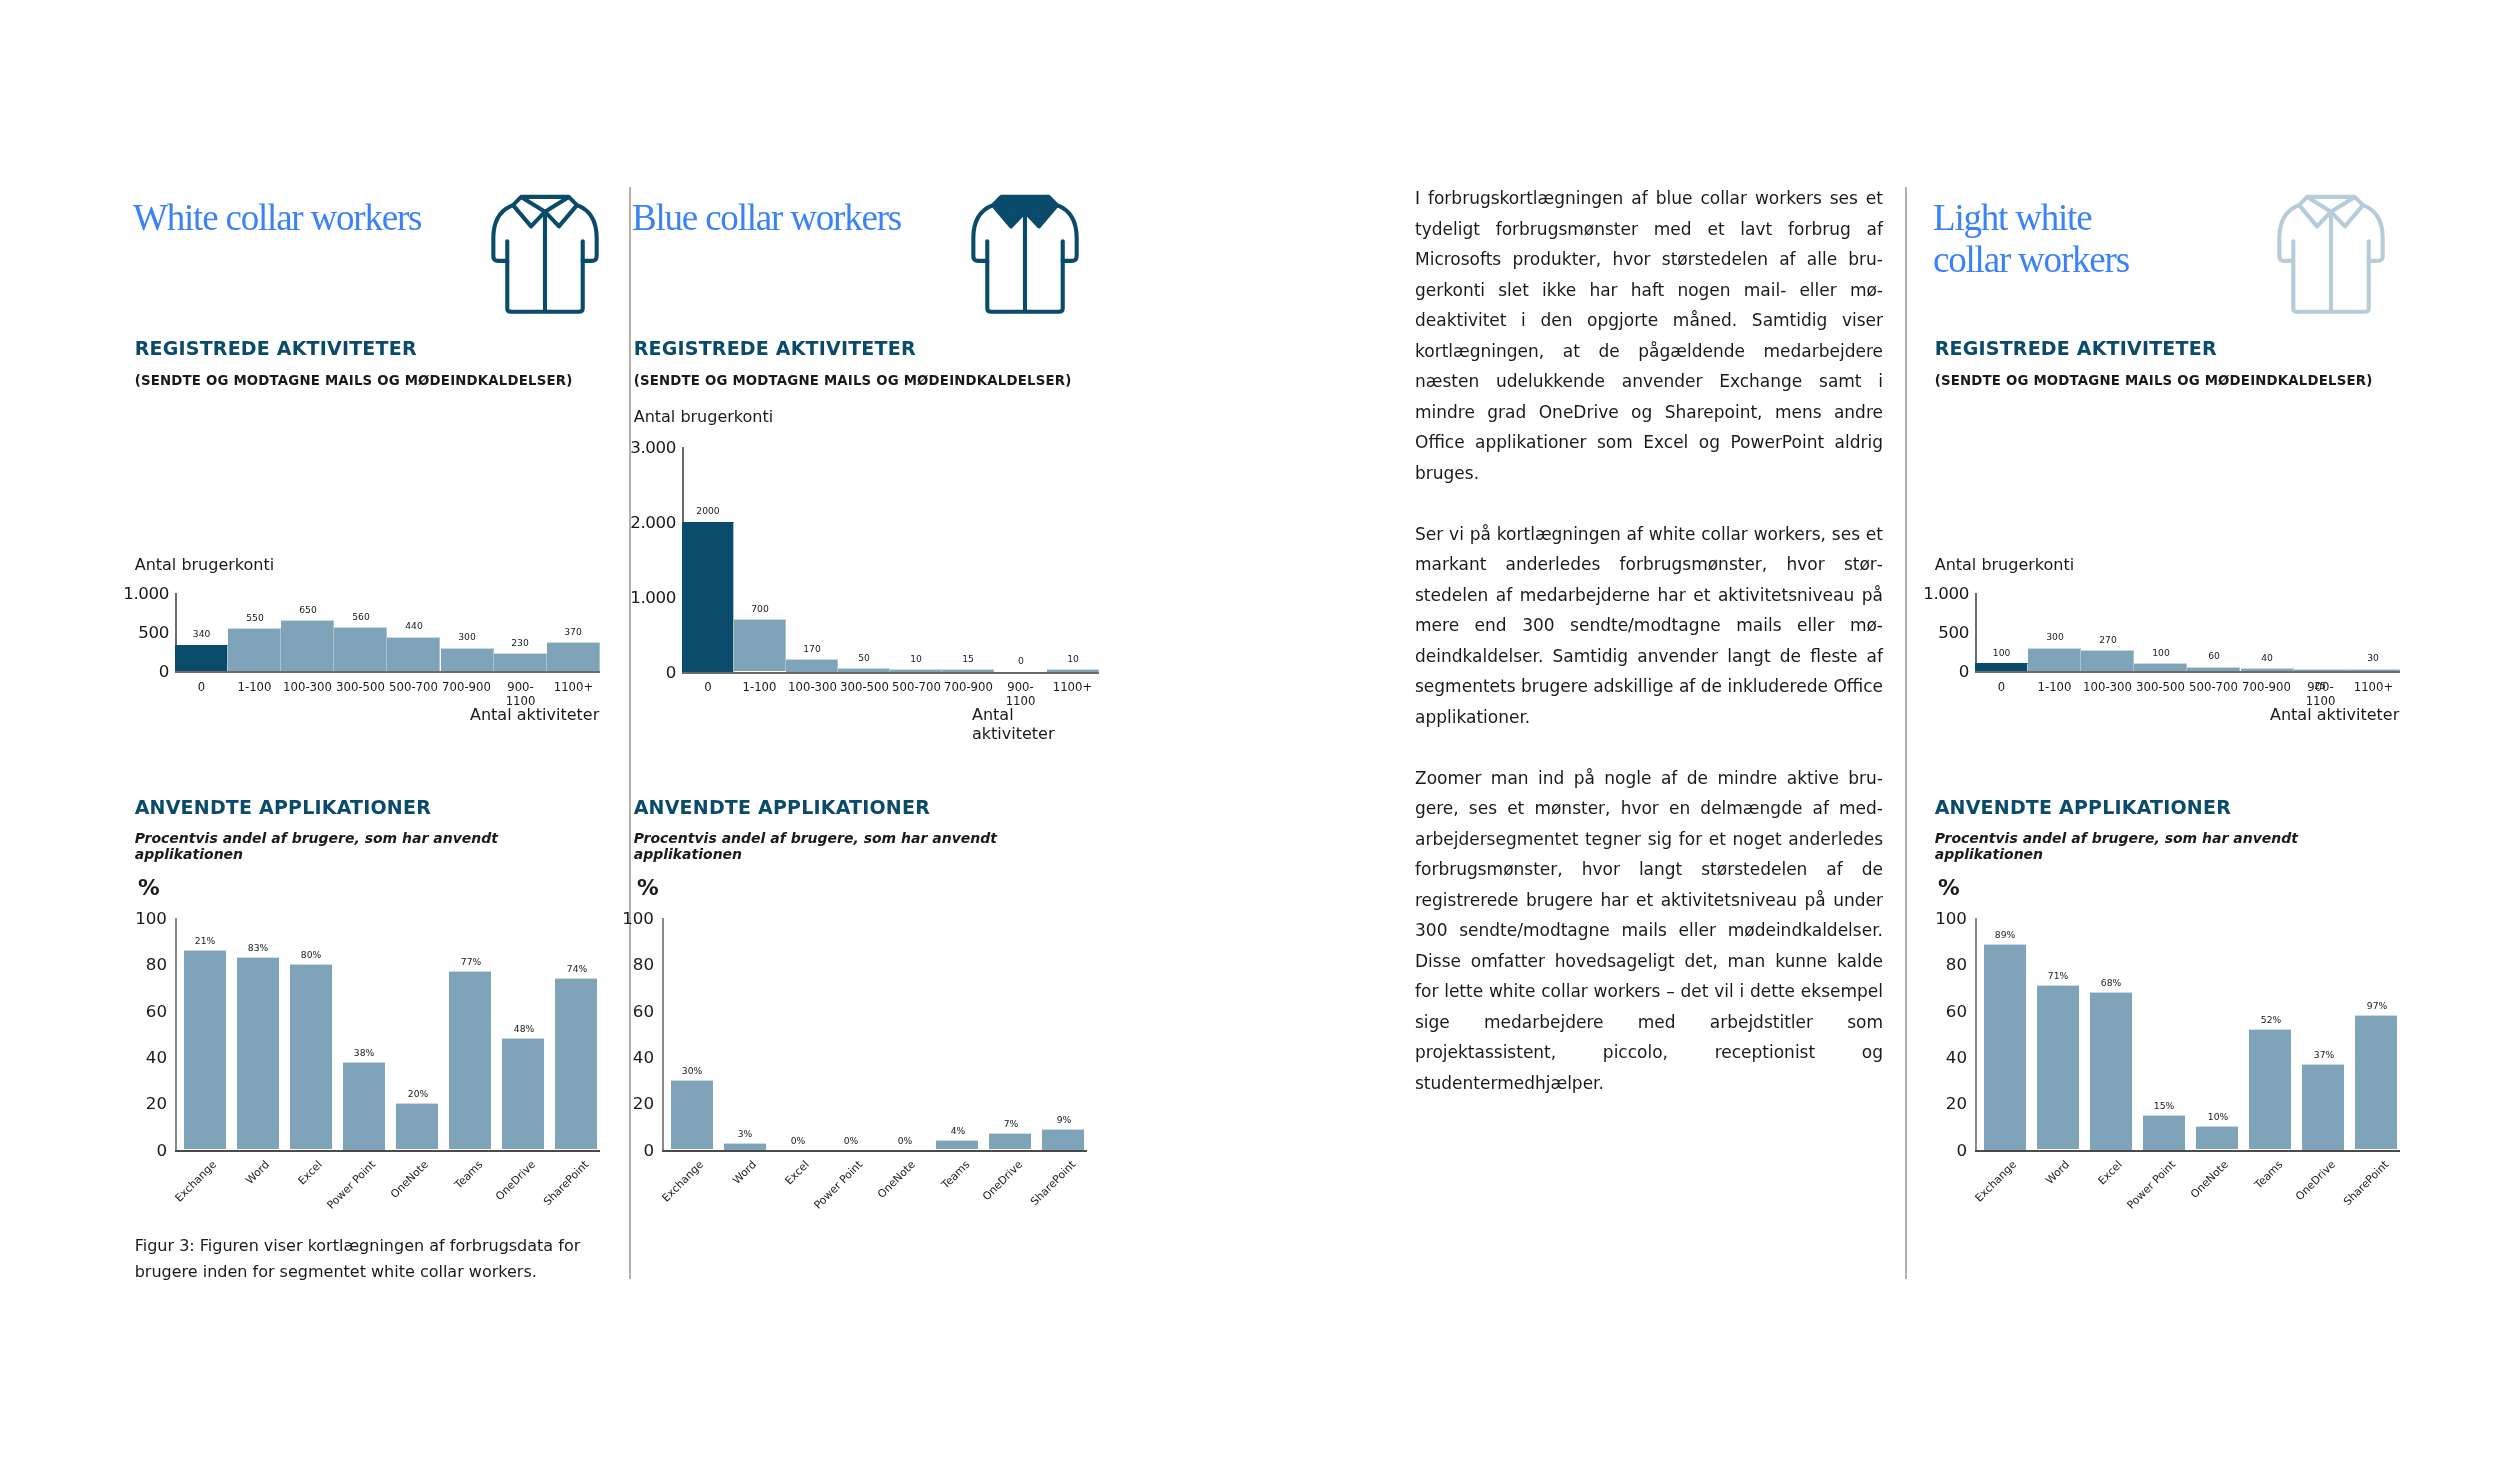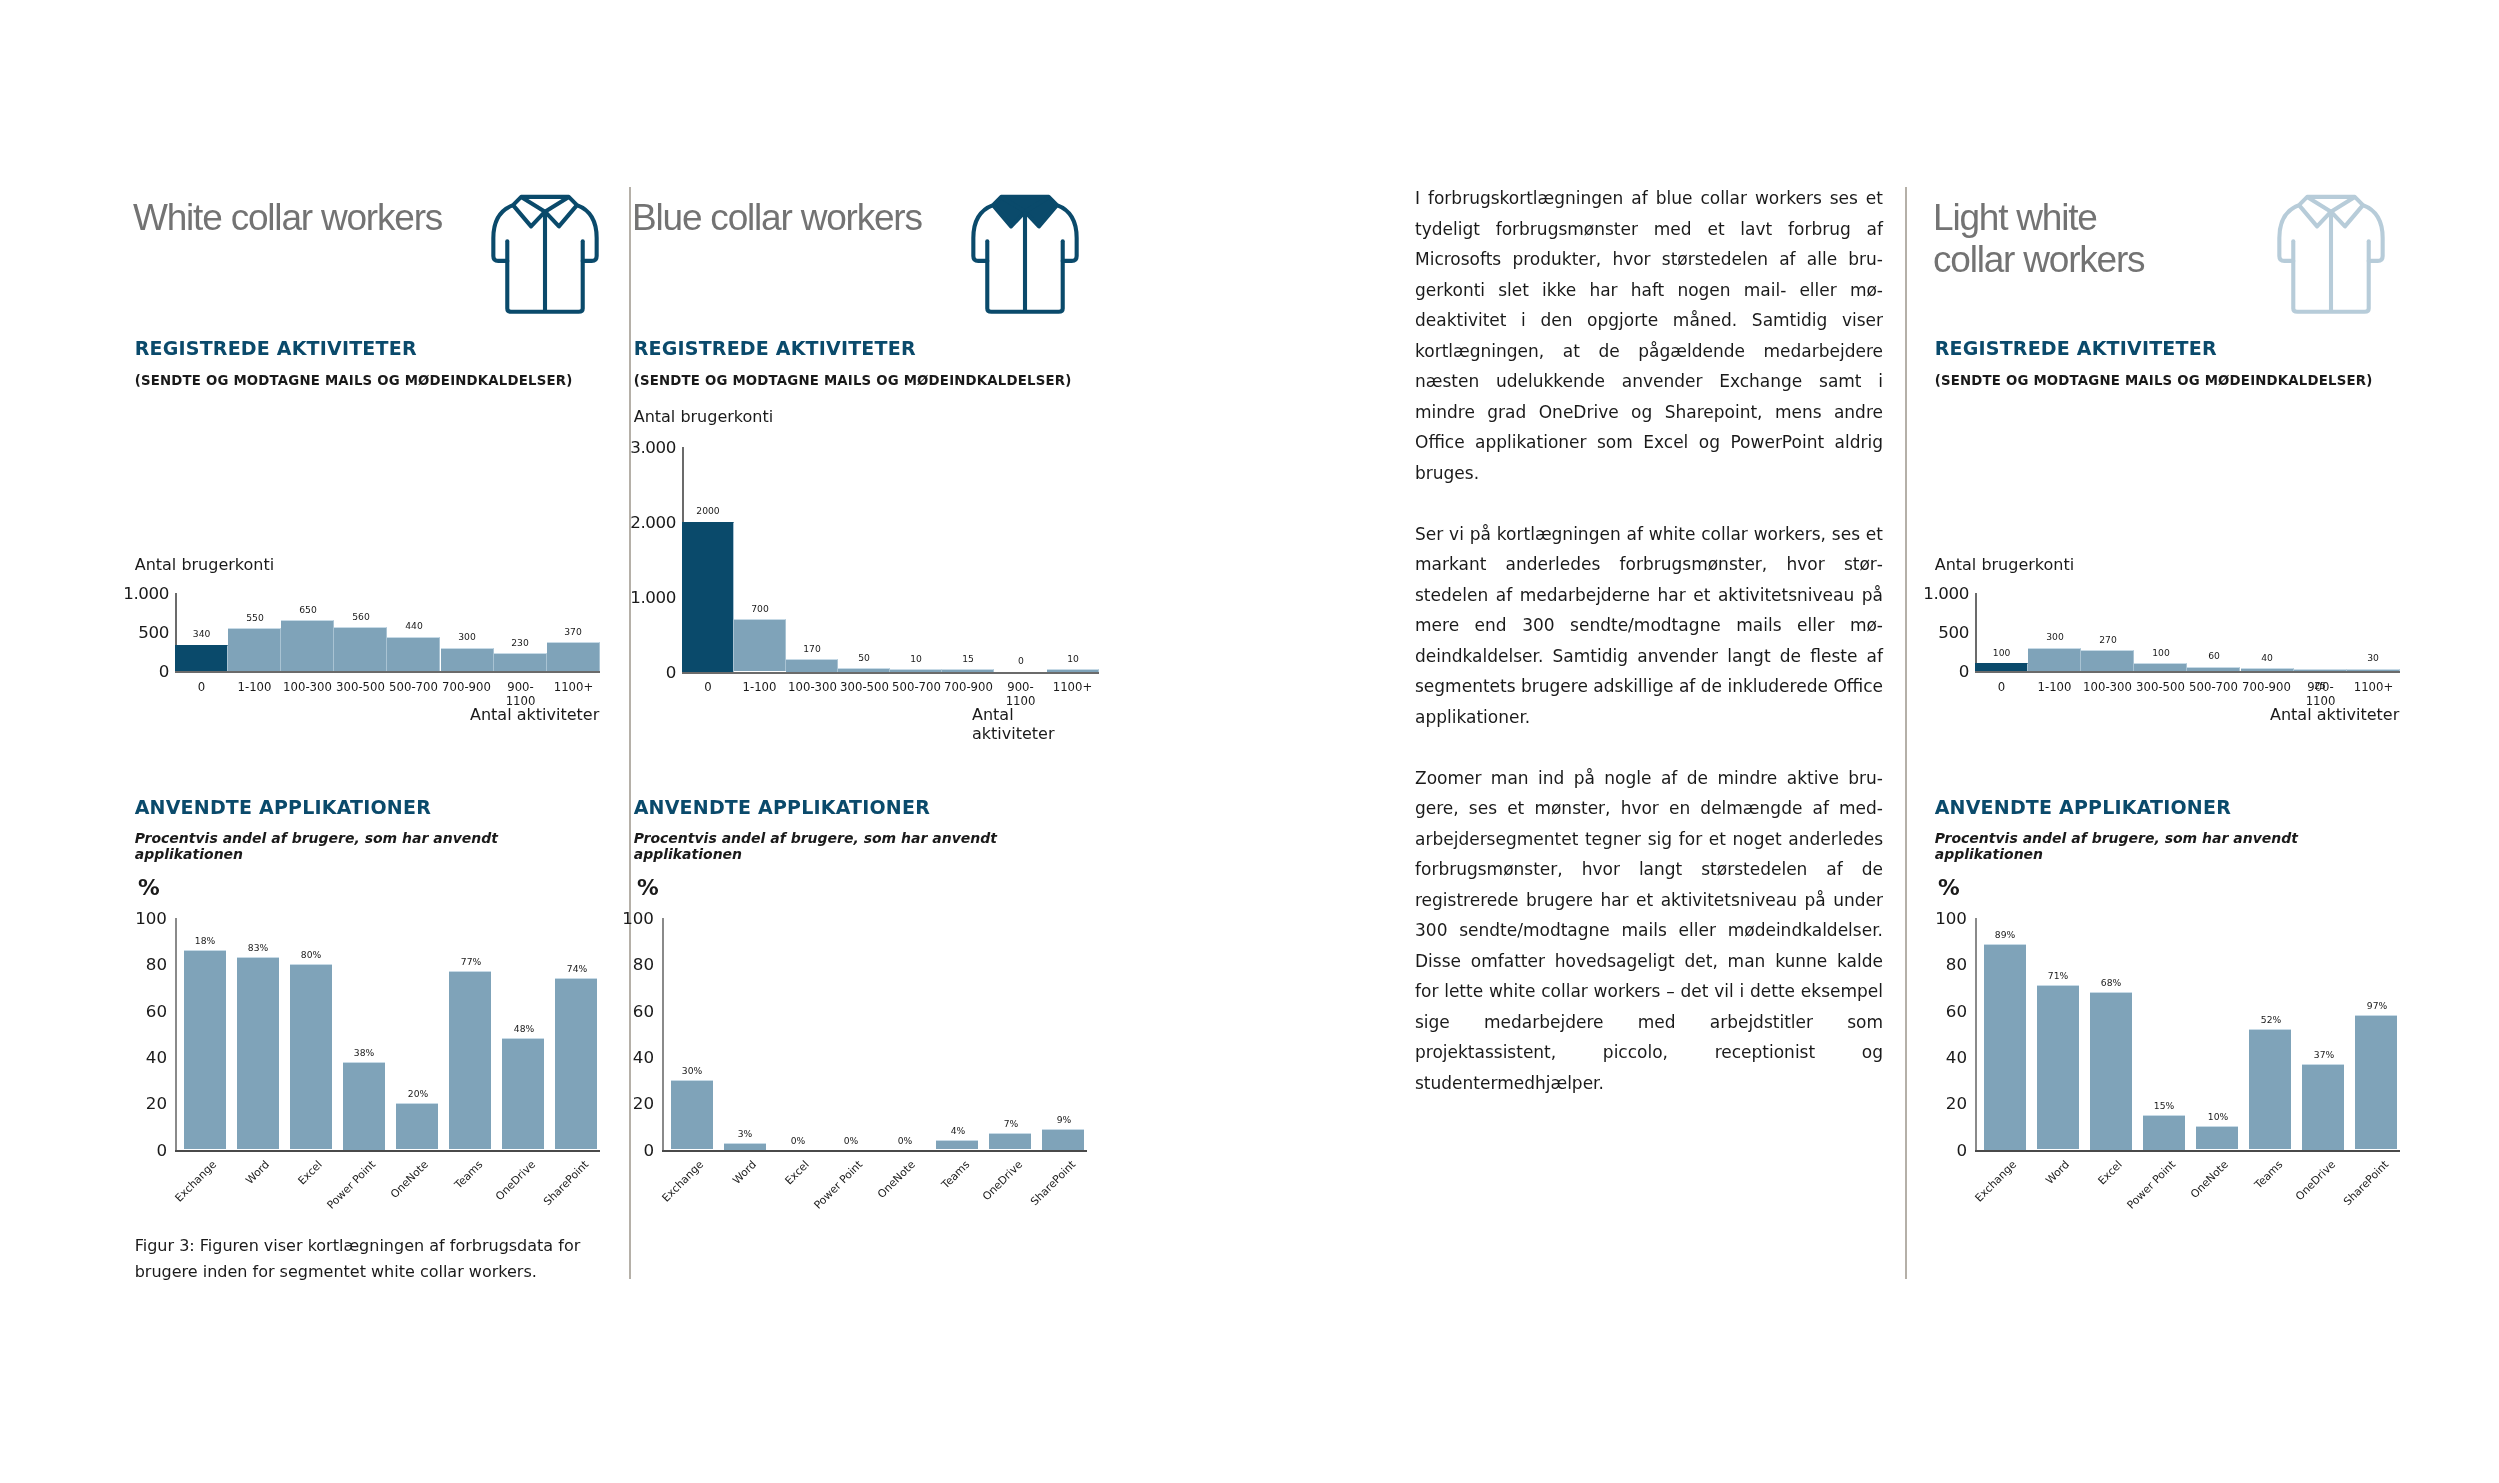--- a/index.html
+++ b/index.html
@@ -2,21 +2,21 @@
 <html style="font-size:13.3px"><head>
 <meta charset="utf-8">
 <style>
   * { box-sizing: border-box; margin: 0; padding: 0; }
   html, body { width: 2500px; height: 1483px; background: #ffffff; overflow: hidden; }
   body { position: relative; font-family: "DejaVu Sans", sans-serif; color: #1a1a1a; }
 
   .col { position: absolute; top: 0; width: 467px; height: 1483px; }
   .divider { position: absolute; top: 187px; width: 1.7px; height: 1092px; background: #b5b0a8; }
 
-  .title { position: absolute; left: 0; top: 197px; font-family: Liberation Sans, sans-serif; color: #737373; font-size: 37px; line-height: 42px; letter-spacing: -1.2px; white-space: pre-line; font-weight: normal; }
+  .title { position: absolute; left: 0; top: 197px; font-family: Liberation Serif, serif; color: #3b82f6; font-size: 37px; line-height: 42px; letter-spacing: -1.2px; white-space: pre-line; font-weight: normal; }
   .shirt { position: absolute; top: 192px; width: 112px; height: 123px; }
 
   .sec-h { position: absolute; left: 1.7px; font-weight: bold; color: #0a4a6b; font-size: 19px; letter-spacing: 0.2px; }
   .sec-sub { position: absolute; left: 1.7px; font-weight: bold; font-size: 13.3px; letter-spacing: 0.2px; color: #1a1a1a; }
   .sec-sub-it { position: absolute; left: 1.7px; font-weight: bold; font-style: italic; font-size: 14px; color: #1a1a1a; }
 
   .axis-title { position: absolute; font-size: 16px; color: #1a1a1a; }
   .pct-sym { position: absolute; font-size: 21.7px; font-weight: bold; color: #1a1a1a; }
 
   
@@ -99,21 +99,21 @@
       <div class="ytick" style="left: -73px; top: 68px;">0</div>
     </div>
   <div class="axis-title" style="left:337px; top:705px;">Antal aktiviteter</div>
 
   <div class="sec-h" style="top:796px;">ANVENDTE APPLIKATIONER</div>
   <div class="sec-sub-it" style="top:830px;">Procentvis andel af brugere, som har anvendt applikationen</div>
   <div class="pct-sym" style="left:5px; top:875px;">%</div>
   <div class="pbar" style="left:42px; top:918px; width:425px; height:232px;">
       <div class="yaxis" style="height: 232px;"></div>
       <div class="bar" style="left: 8.6px; width: 42px; height: 199px; top: 32px;"></div>
-      <div class="vlabel" style="left: 9px; top: 17.4px;">18%</div>
+      <div class="vlabel" style="left: 9px; top: 17.4px;">21%</div>
       <div class="xlabel" style="right: 390px; top: 240px;">Exchange</div>
       <div class="bar" style="left: 62px; width: 42px; height: 192px; top: 39px;"></div>
       <div class="vlabel" style="left: 62px; top: 24.4px;">83%</div>
       <div class="xlabel" style="right: 337px; top: 240px;">Word</div>
       <div class="bar" style="left: 115px; width: 42px; height: 185px; top: 46px;"></div>
       <div class="vlabel" style="left: 115px; top: 31px;">80%</div>
       <div class="xlabel" style="right: 284px; top: 240px;">Excel</div>
       <div class="bar" style="left: 168px; width: 42px; height: 88px; top: 144px;"></div>
       <div class="vlabel" style="left: 168px; top: 129px;">38%</div>
       <div class="xlabel" style="right: 231px; top: 240px;">Power Point</div>

